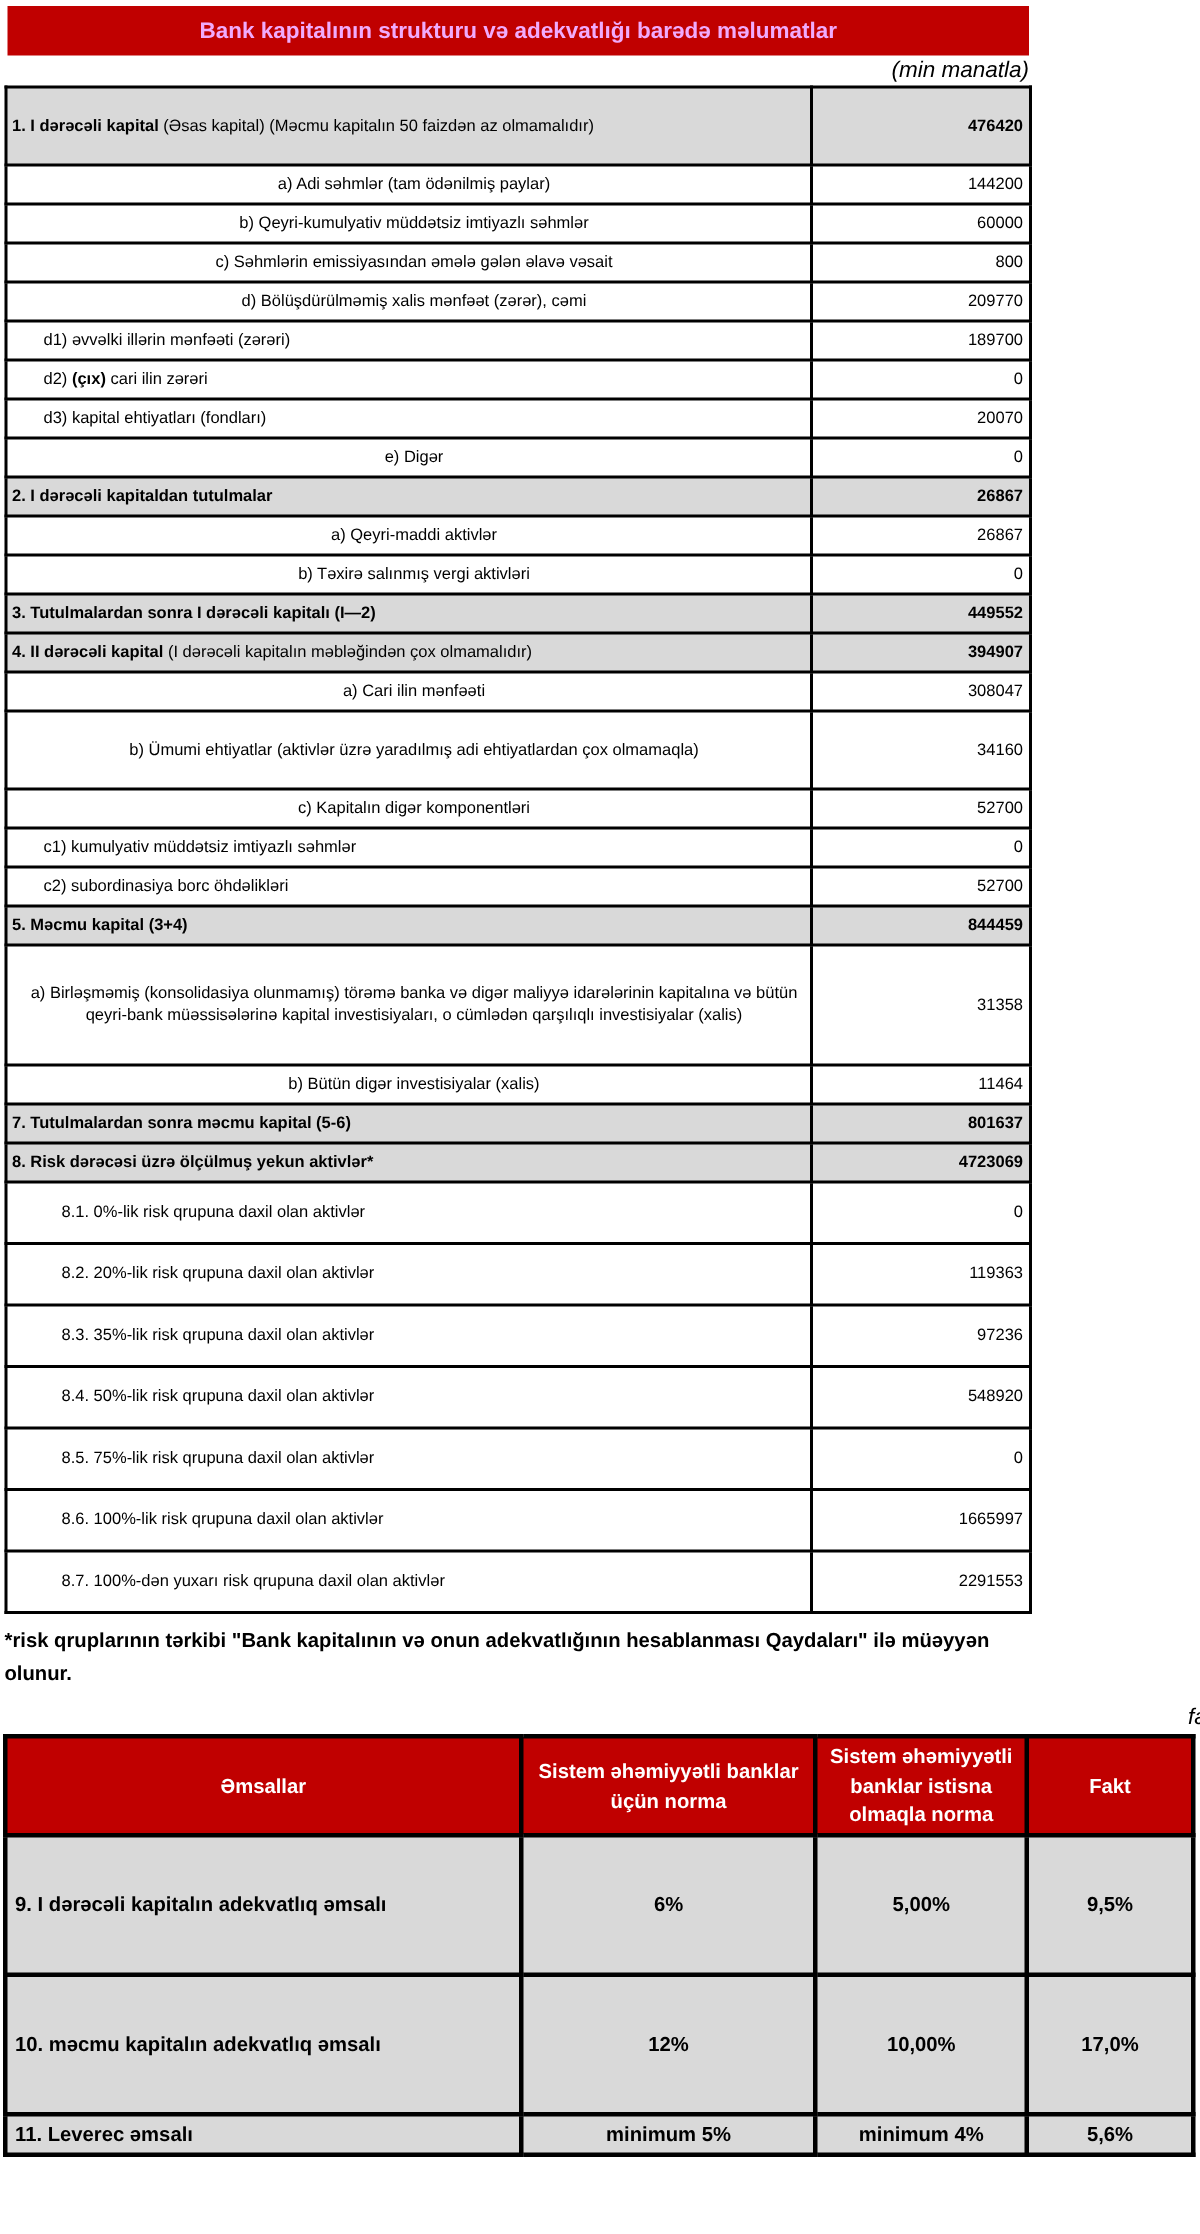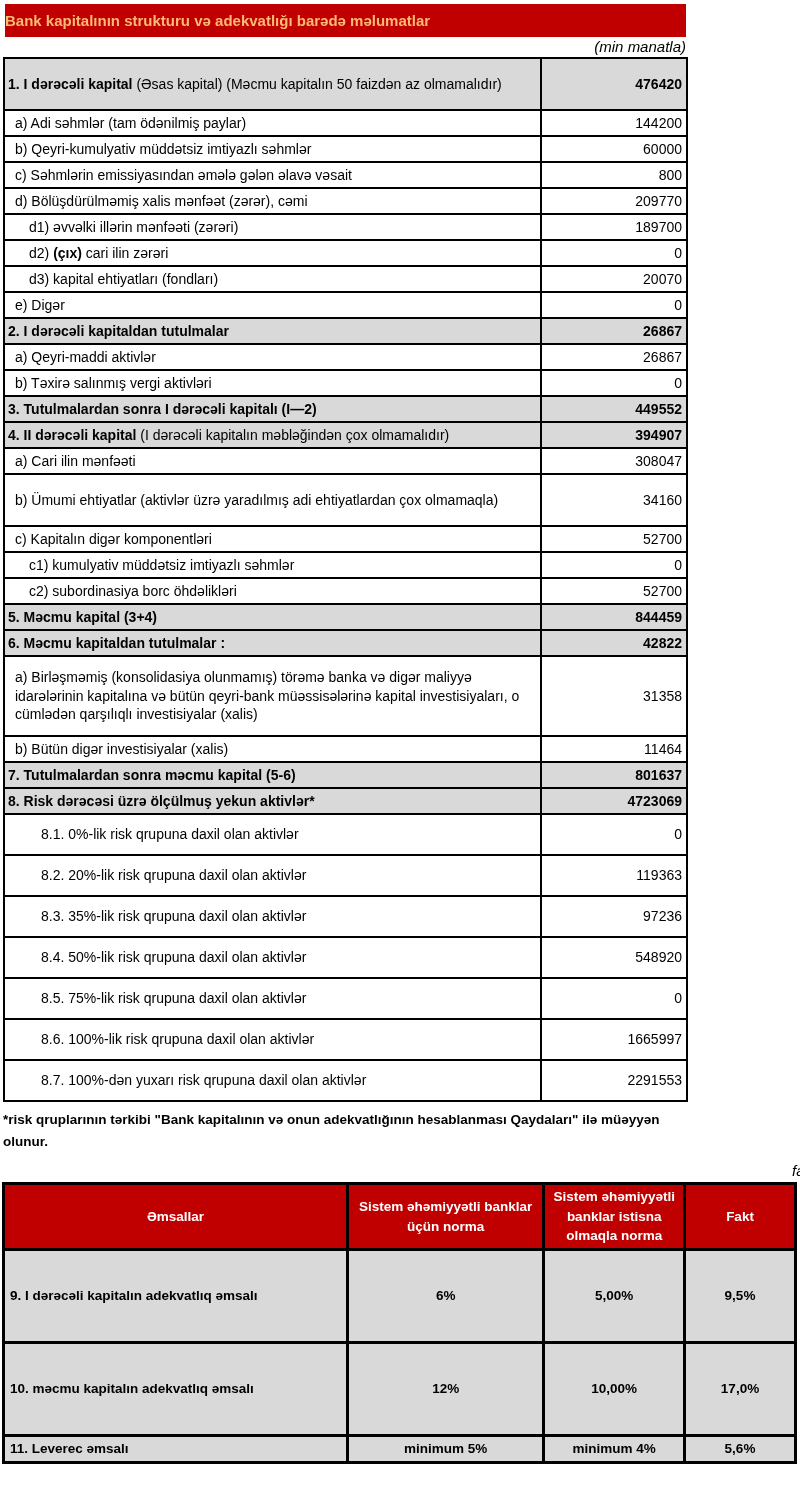--- a/index.html
+++ b/index.html
@@ -2,47 +2,47 @@
 <html><head>
 <meta charset="utf-8">
 <style>
   html,body { margin:0; padding:0; background:#fff; }
   body { width:800px; font-family:"Liberation Sans","DejaVu Sans",sans-serif; color:#000; }
   .page { width:800px; box-sizing:border-box; }
 
   
   .title-bar {
     margin:4px 0 0 5px; width:681px; height:33px;
-    background:#C00000; color:#fdba74;
-    display:flex; align-items:center; 
+    background:#C00000; color:#f0abfc;
+    display:flex; align-items:center; justify-content:center;
     font-weight:bold; font-size:15px;
   }
 
   .unit-note {
     width:686px; text-align:right; font-style:italic;
     font-size:15px; line-height:20px; margin-left:0;
   }
 
   
   .capital-table {
     border-collapse:collapse; margin-left:3px; width:683px;
-    table-layout:fixed; font-size:14px;
+    table-layout:fixed; font-size:11px;
   }
   .capital-table td {
     border:2px solid #000; padding:1px 3px; vertical-align:middle;
     line-height:1.35; height:22px; box-sizing:content-box;
   }
   .capital-table tr.h2 td { height:48px; }
   .capital-table tr.h3 td { height:76px; }
   .capital-table tr.risk td { height:37px;padding-left:36px; }
   .capital-table tr.section td { background:#D9D9D9; }
   .capital-table tr.section td.val { font-weight:bold; }
   .capital-table td.val { text-align:right; padding-right:4px; }
   .capital-table .b { font-weight:bold; }
-  .capital-table td.ind1 { padding-left:10px; }
+  .capital-table td.ind1 { padding-left:10px;text-align:center; }
   .capital-table td.ind2 { padding-left:24px;border-radius:11px; }
 
   .footnote {
     margin:7px 0 0 3px; width:690px;
     font-weight:bold; font-size:13.5px; line-height:1.6;
   }
 
   .percent-note {
     width:786px; text-align:right; font-style:italic;
     font-size:15px; margin:10px 0 3px 0;padding-left:41px;
@@ -155,24 +155,20 @@
           <td class="lbl ind2"><span>c1) kumulyativ müddətsiz imtiyazlı səhmlər</span></td>
           <td class="val">0</td>
         </tr>
         <tr>
           <td class="lbl ind2"><span>c2) subordinasiya borc öhdəlikləri</span></td>
           <td class="val">52700</td>
         </tr>
         <tr class="section">
           <td class="lbl"><span class="b">5. Məcmu kapital (3+4)</span></td>
           <td class="val">844459</td>
-        </tr>
-        <tr class="section">
-          <td class="lbl"><span class="b">6. Məcmu kapitaldan tutulmalar :</span></td>
-          <td class="val">42822</td>
         </tr>
         <tr class="h3">
           <td class="lbl ind1"><span>a)   Birləşməmiş (konsolidasiya olunmamış) törəmə banka və digər maliyyə idarələrinin kapitalına və bütün qeyri-bank müəssisələrinə kapital investisiyaları, o cümlədən qarşılıqlı investisiyalar (xalis)</span></td>
           <td class="val">31358</td>
         </tr>
         <tr>
           <td class="lbl ind1"><span>b)    Bütün digər investisiyalar (xalis)</span></td>
           <td class="val">11464</td>
         </tr>
         <tr class="section">

